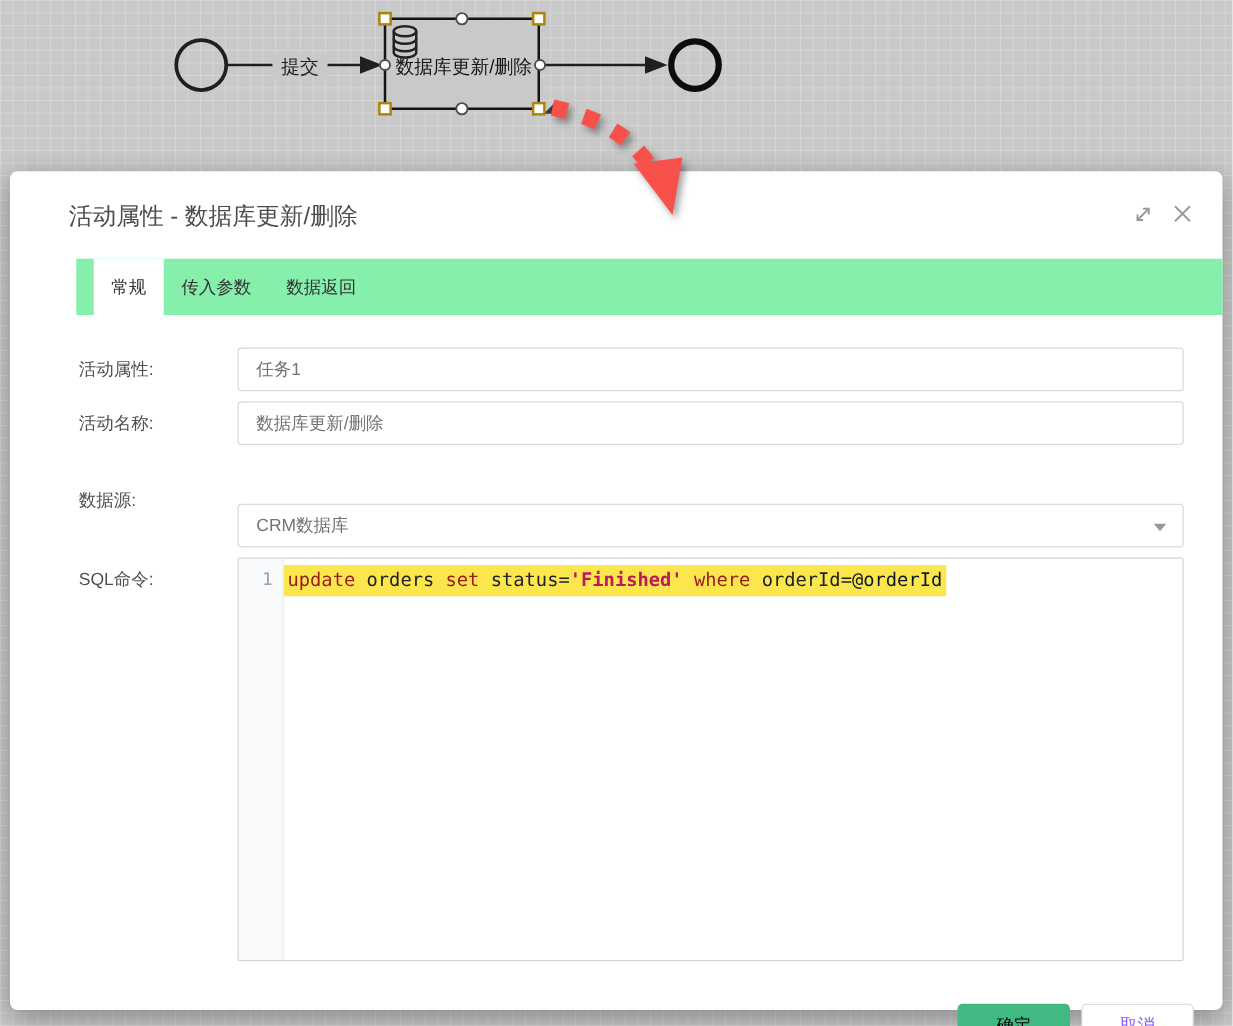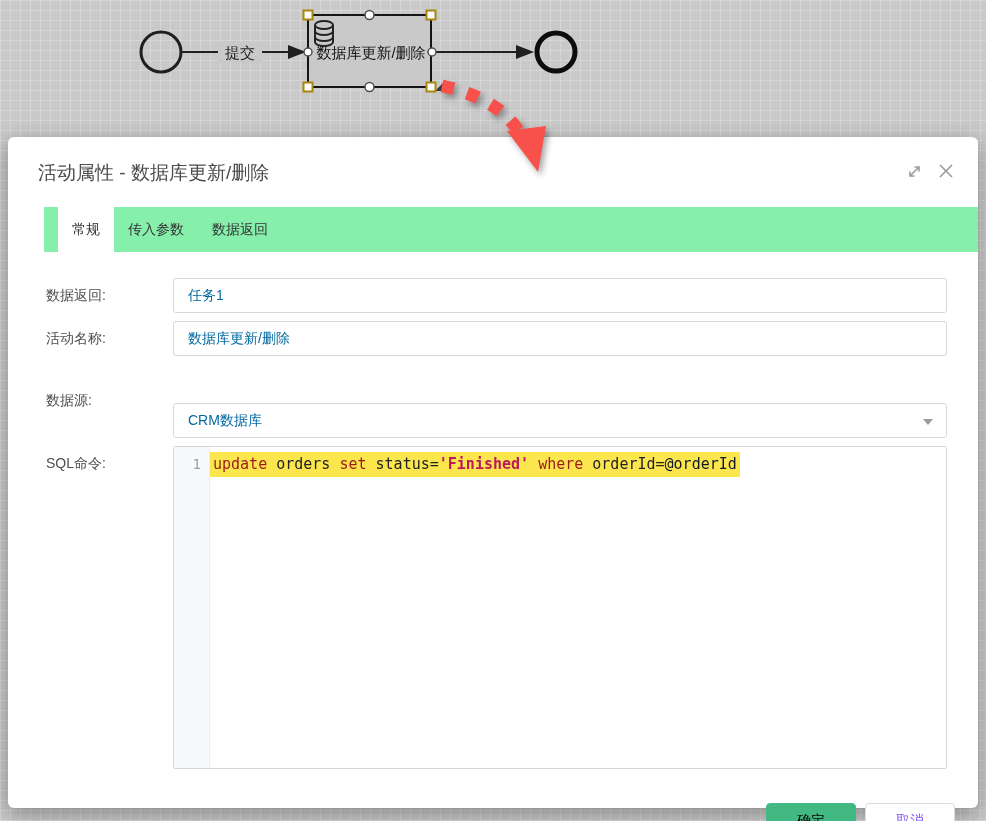--- a/index.html
+++ b/index.html
@@ -17,40 +17,41 @@
   
   #diagram { position:absolute; left:0; top:0; z-index:1; }
   #red-arrow { position:absolute; left:0; top:0; z-index:60; pointer-events:none;
     filter:drop-shadow(3px 4px 3px rgba(0,0,0,.35)); }
 
   
   .dialog {
     position:absolute; left:8px; top:137px; width:970px; height:671px;
     background:#fff; border-radius:6px; z-index:20;
     box-shadow:0 6px 22px rgba(0,0,0,.35);
+    padding-left:17px;
   }
   .dlg-header { position:relative; height:70px; }
   .dlg-title { position:absolute; left:30px; top:23px; font-size:19px; color:#4c4c4c; }
   .dlg-icons { position:absolute; right:22px; top:24px; display:flex; gap:12px; align-items:center; }
   .icon-btn { width:20px; height:20px; color:#9a9a9a; cursor:pointer; display:flex;
     align-items:center; justify-content:center; }
   .icon-btn svg { display:block; }
 
   .tabbar { height:45px; background:#86efac; display:flex; padding-left:14px;margin-left:36px; }
   .tab { padding:0 14px; line-height:45px; font-size:14px; color:#333; cursor:pointer; }
   .tab.active { background:#fff; }
 
   .dlg-body { padding:26px 31px 0 38px; }
   .form-row { display:flex; margin-bottom:8px; }
   .form-row .lbl { width:127px; flex:none; font-size:14px; color:#4f4f4f;
     display:flex; align-items:center; }
   .form-row.top .lbl { align-items:flex-start; padding-top:9px; }
   .control {
     flex:1; height:35px; border:1px solid #d9d9d9; border-radius:3px; background:#fff;
-    font-size:14px; color:#0369a1; display:flex; align-items:center; padding:0 14px;
+    font-size:14px; color:#737373; display:flex; align-items:center; padding:0 14px;
   }
   .select-ctl { position:relative; cursor:pointer;margin-top:39px; }
   .caret { position:absolute; right:13px; top:15px; width:0; height:0;
     border-left:5px solid transparent; border-right:5px solid transparent;
     border-top:6px solid #9a9a9a; }
 
   
   .editor { flex:1; height:323px; border:1px solid #d5d5d5; border-radius:2px;
     display:flex; overflow:hidden; background:#fff;
     font-family:"DejaVu Sans Mono","Liberation Mono",monospace; }
@@ -143,21 +144,21 @@
 
   <div class="tabbar">
     <div class="tab active">常规</div>
     <div class="tab">传入参数</div>
     <div class="tab">数据返回</div>
   </div>
 
   <div class="dlg-body">
 
     <div class="form-row">
-      <div class="lbl">数据返回:</div>
+      <div class="lbl">活动属性:</div>
       <div class="control">
         <span>任务1</span>
       </div>
     </div>
 
     <div class="form-row">
       <div class="lbl">活动名称:</div>
       <div class="control">
         <span>数据库更新/删除</span>
       </div>

